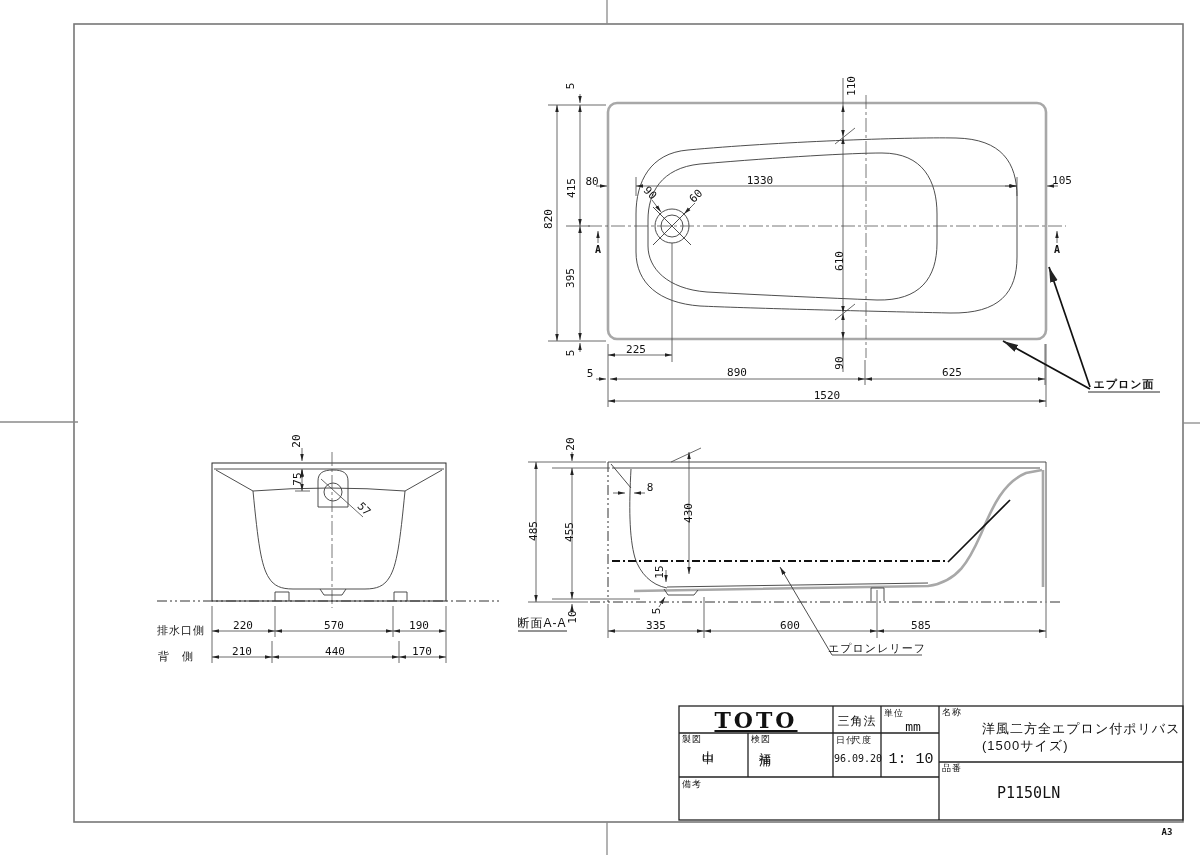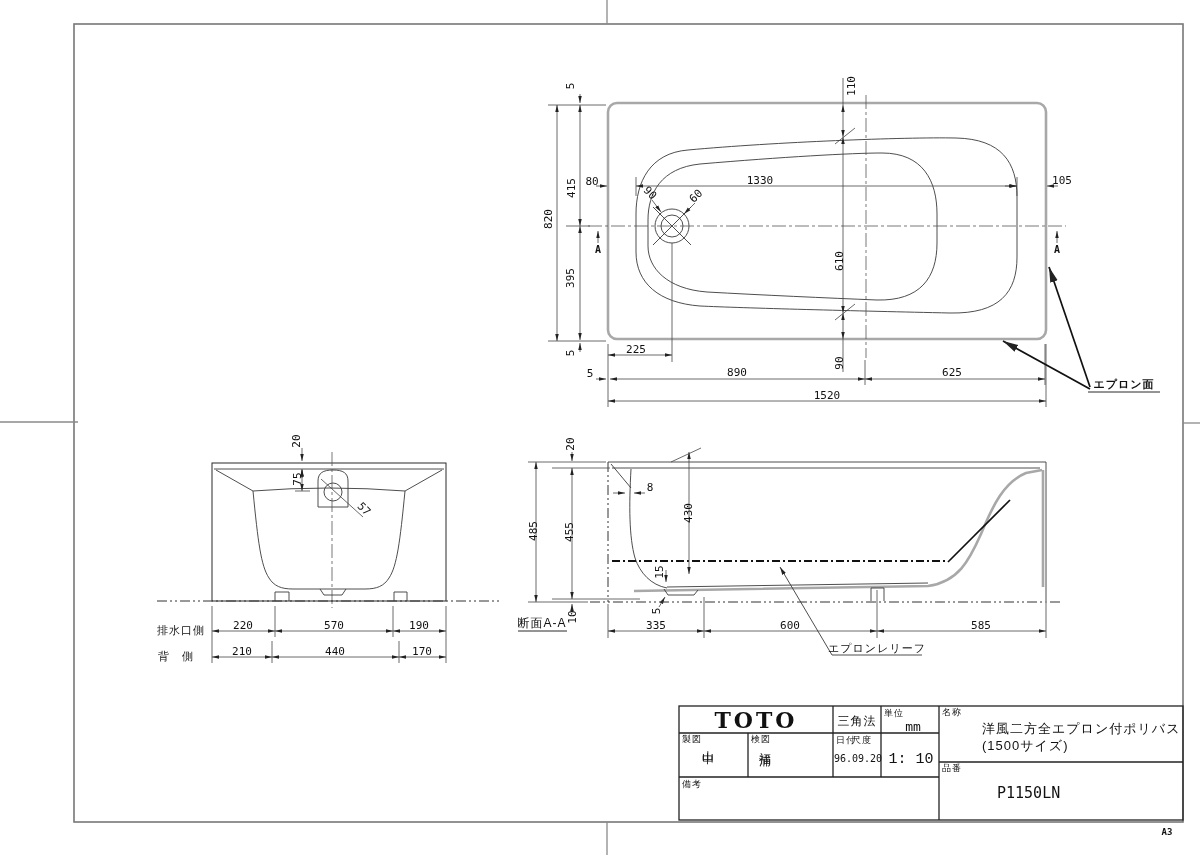--- a/index.html
+++ b/index.html
@@ -11,21 +11,21 @@
        white-space:nowrap;line-height:1;}
   .jp{font-family:Liberation Sans, sans-serif;letter-spacing:1px;}
   .v{transform:translate(-50%,-50%) rotate(-90deg);}
   .d45{transform:translate(-50%,-50%) rotate(45deg);}
   .dm45{transform:translate(-50%,-50%) rotate(-45deg);}
   .tl{transform:none;}
   .vert{transform:none;writing-mode:vertical-rl;letter-spacing:2px;}
   .b{font-weight:bold;}
   .s9{font-size:9px;}  .s10{font-size:10px;} .s12{font-size:12px;}
   .s13{font-size:13px;} .s15{font-size:15px;font-family:Liberation Mono, monospace;} .s16{font-size:15px;}
-  .logo{font-size:22px;font-weight:bold;letter-spacing:3px;font-family:"DejaVu Serif",serif;}
+  .logo{font-size:22px;font-weight:bold;letter-spacing:3px;font-family:"DejaVu Serif",serif;text-decoration:underline;}
   .note{font-size:13px;font-weight:bold;letter-spacing:1.5px;}
   
   .ln{stroke:#2a2a2a;stroke-width:1;fill:none}
   .tn{stroke:#3a3a3a;stroke-width:0.9;fill:none}
   .dm{stroke:#444;stroke-width:0.8;fill:none}
   .gy{stroke:#a8a8a8;stroke-width:2.6;fill:none}
   .ct{stroke:#555;stroke-width:0.8;stroke-dasharray:14 3 3 3;fill:none}
   .ph{stroke:#333;stroke-width:1;stroke-dasharray:10 3 2 3 2 3;fill:none}
   .hd{stroke:#111;stroke-width:1.7;fill:none}
   .hd2{stroke:#111;stroke-width:1.8;stroke-dasharray:8 3 2 3;fill:none}
@@ -241,21 +241,21 @@
 <span class="lbl v" style="left:570px;top:444px">20</span>
 <span class="lbl v" style="left:533px;top:531px">485</span>
 <span class="lbl v" style="left:569px;top:532px">455</span>
 <span class="lbl v" style="left:572px;top:617px">10</span>
 <span class="lbl" style="left:650px;top:487px">8</span>
 <span class="lbl v" style="left:688px;top:513px">430</span>
 <span class="lbl v" style="left:659px;top:572px">15</span>
 <span class="lbl v" style="left:656px;top:611px">5</span>
 <span class="lbl" style="left:656px;top:625px">335</span>
 <span class="lbl" style="left:790px;top:625px">600</span>
-<span class="lbl" style="left:981px;top:625px">585</span>
+<span class="lbl" style="left:921px;top:625px">585</span>
 <span class="lbl jp" style="left:877px;top:648px">エプロンレリーフ</span>
 
 
 <span class="lbl logo" style="left:756px;top:720px">TOTO</span>
 <span class="lbl jp s12" style="left:857px;top:721px">三角法</span>
 <span class="lbl jp s9 tl" style="left:884px;top:709px">単位</span>
 <span class="lbl s13" style="left:913px;top:726px">mm</span>
 <span class="lbl jp s9 tl" style="left:836px;top:736px">日付</span>
 <span class="lbl s10" style="left:858px;top:759px">96.09.20</span>
 <span class="lbl jp s9 tl" style="left:852px;top:736px">尺度</span>

